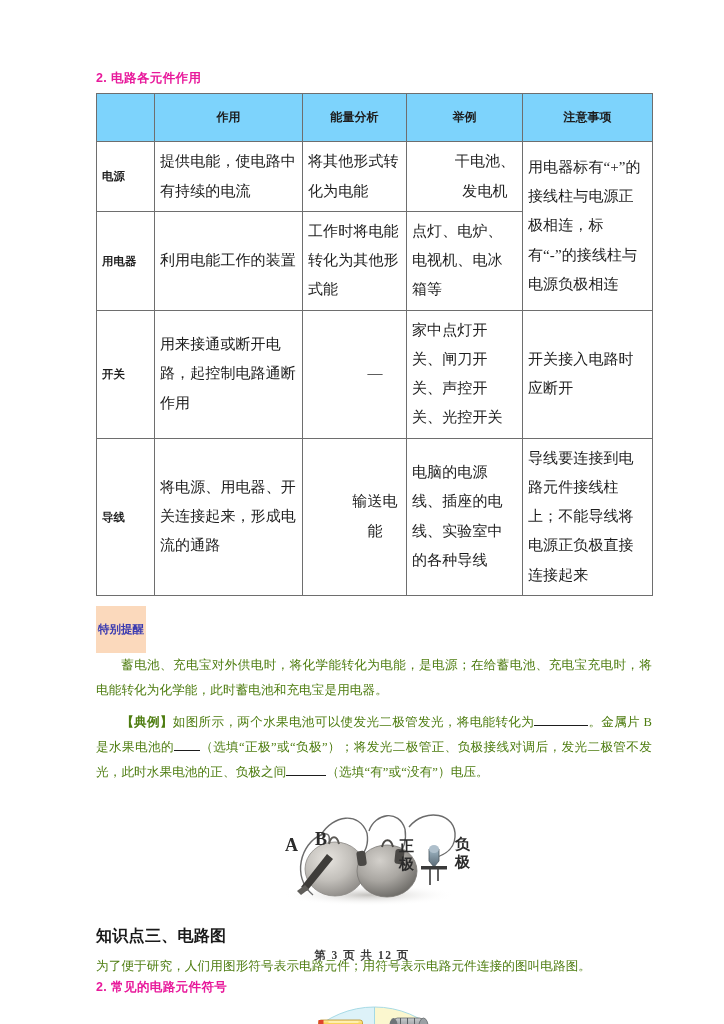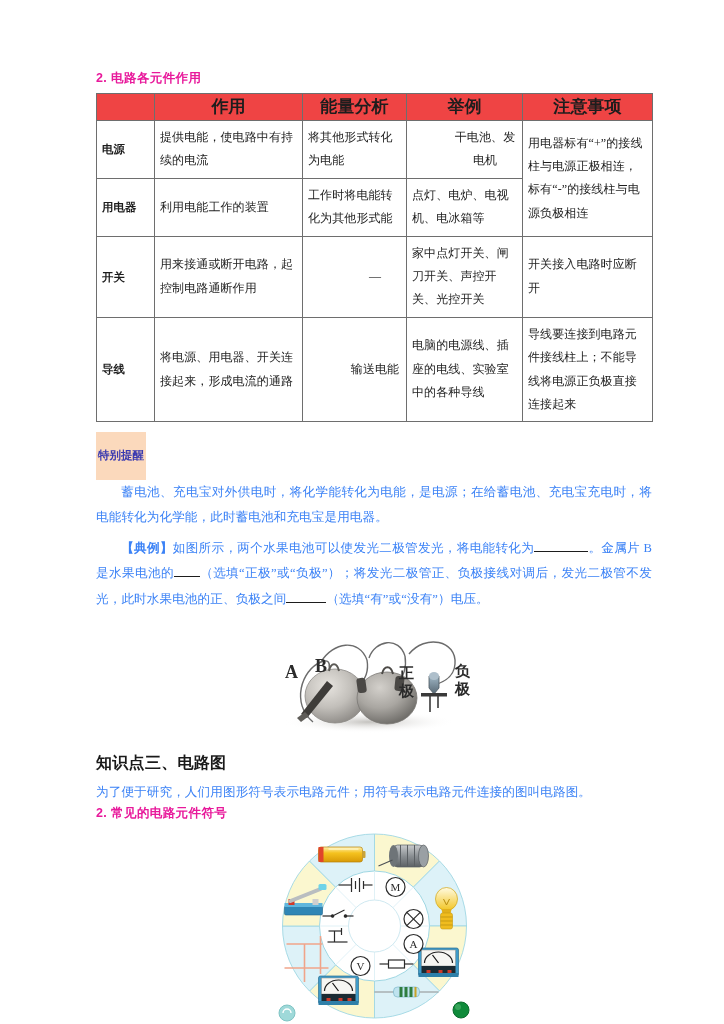--- a/index.html
+++ b/index.html
@@ -49,21 +49,21 @@
     font-size:11.5px;
     font-family:"Liberation Sans","DejaVu Sans",sans-serif;
     padding:16px 2px;
     line-height:1.35;
   }
 
   
   .para{
     font-size:12.6px;
     line-height:2.0;
-    color:#3b82f6;
+    color:#4d7c0f;
     margin:0;
     text-align:justify;
     letter-spacing:.1px;
   }
   .para.indent{text-indent:2em;}
   .blank{ border-bottom:1px solid #1d1d1d; display:inline-block; }
   .b7{width:54px;}
   .b3{width:26px;}
   .b5{width:40px;}
   .bold{font-weight:bold;}
@@ -72,33 +72,33 @@
   table.elem{
     border-collapse:collapse;
     width:556px;
     table-layout:fixed;
     margin:0 0 10px 0;
   }
   table.elem td,table.elem th{
     border:1px solid #6e6e6e;
     vertical-align:middle;
     padding:5px 5px;
-    font-size:12px;
+    font-size:15px;
     line-height:1.95;
     font-weight:normal;
     color:#1d1d1d;
     letter-spacing:.1px;
   }
   table.elem thead th{
-    background:#ef4444;
+    background:#7dd3fc;
     text-align:center;
     font-weight:bold;
-    font-size:17px;
+    font-size:12px;
     height:19px;
-    padding:1px 4px;
+    padding:14px 4px;
     line-height:1.4;
   }
   table.elem td.rowhead{
     text-align:left;
     font-weight:bold;
     font-size:11.4px;
   }
   table.elem td.ctr{text-align:center;padding-left:46px;}
   .col0{width:58px;}
   .col1{width:148px;}
@@ -443,13 +443,14 @@
         </g>
         <g>
           <circle cx="194" cy="180" r="8" fill="#0f8a3a" stroke="#0a6b2c" stroke-width="1"></circle>
           <circle cx="191" cy="177" r="3" fill="#49b06a" opacity=".7"></circle>
         </g>
       </svg>
     </div>
 
   </div>
 
+  <div class="footer">第 3 页 共 12 页</div>
 </div>
 
 </body></html>

